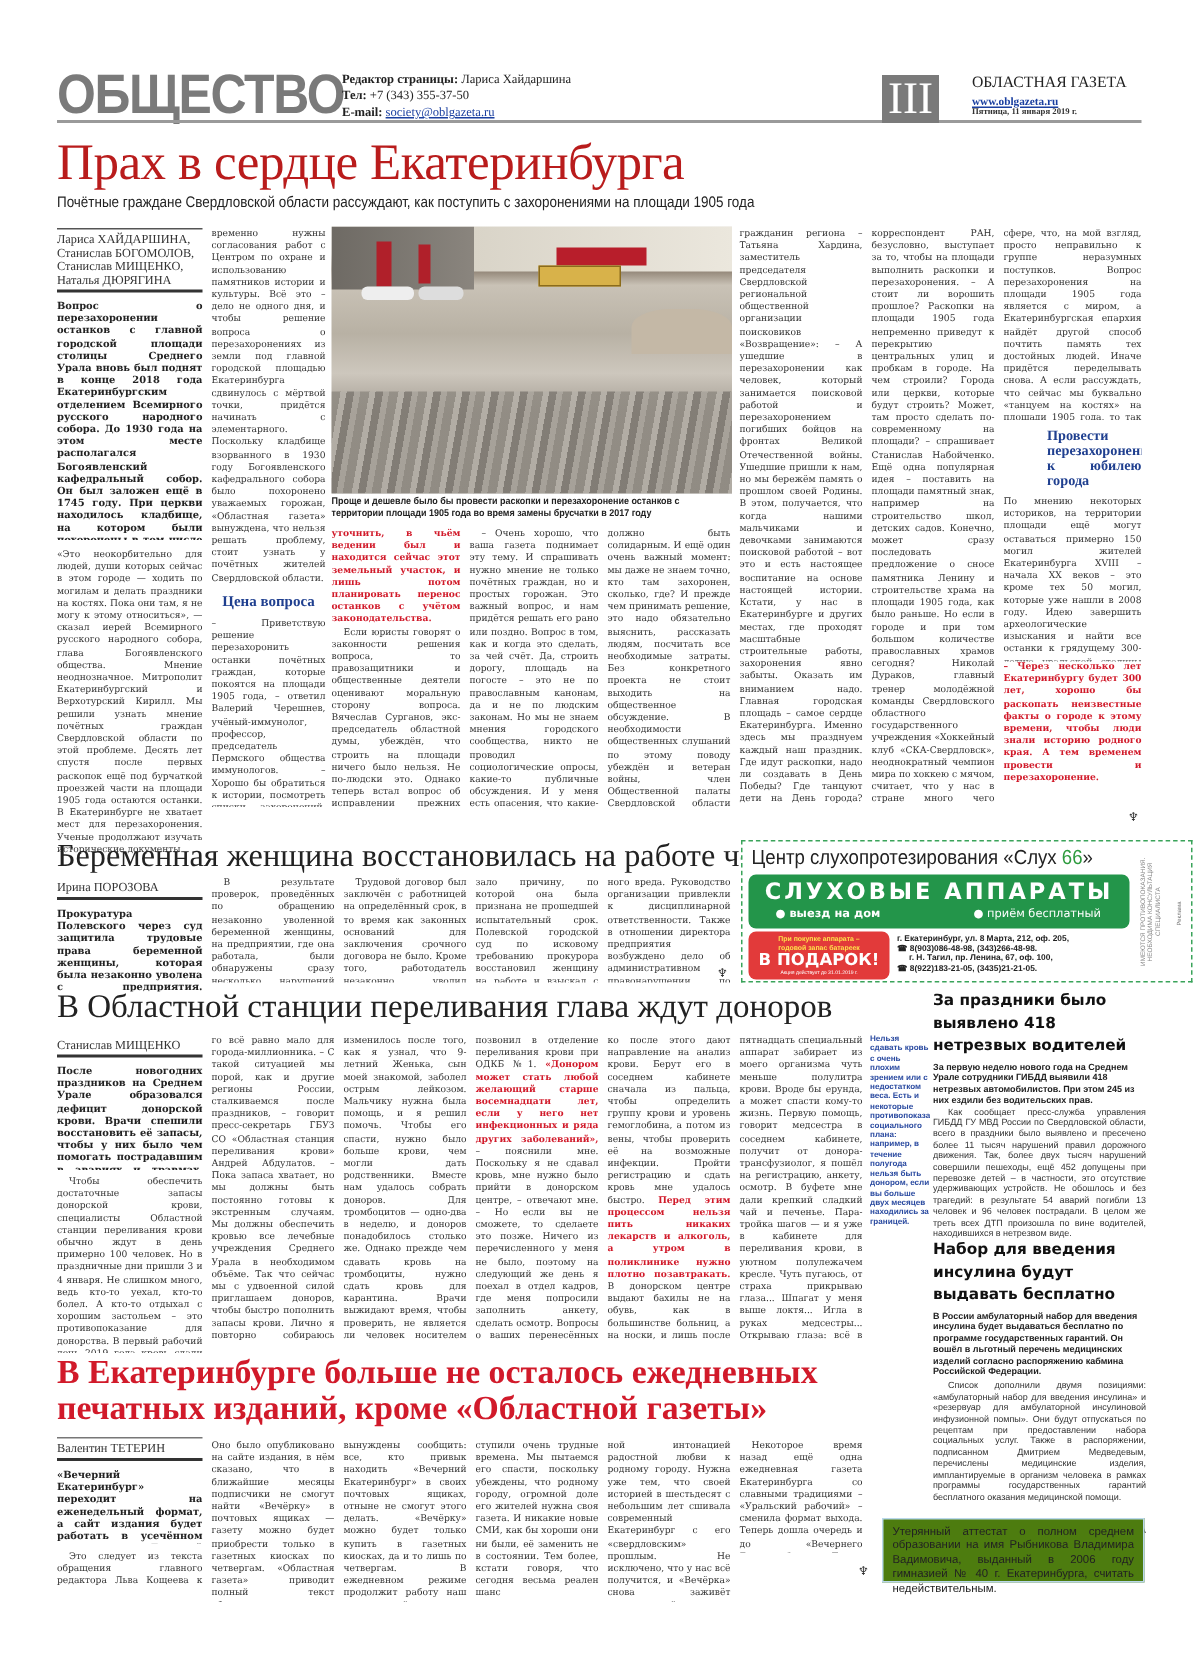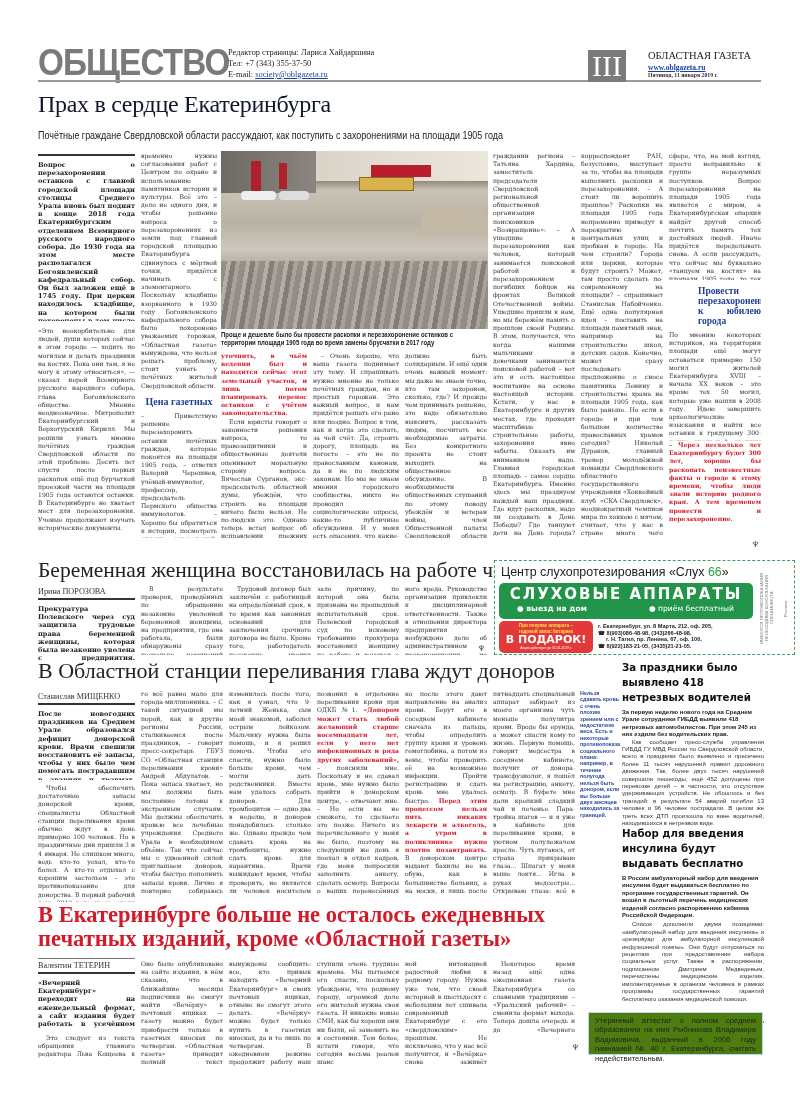--- a/index.html
+++ b/index.html
@@ -3,31 +3,31 @@
 <meta charset="utf-8">
 <style>
   * { box-sizing: border-box; margin: 0; padding: 0; }
   html, body { width: 800px; height: 1108px; background: #fff; overflow: hidden; }
   body { font-family: "DejaVu Serif", serif; color: #222; position: relative; }
   .abs { position: absolute; }
 
   
   #section-title { left: 38px; top: 44px; font-family: "Liberation Sans", sans-serif; font-weight: bold; font-size: 37px; color: #7a7a7a; letter-spacing: -1px; transform: scaleX(0.9); transform-origin: left; line-height: 1; }
   #editor-info { left: 200px; top: 47px; font-size: 8.4px; line-height: 11px; font-family: "Liberation Serif", serif; }
-  #editor-info b { font-weight: normal; padding-left: 28px; }
+  #editor-info b { font-weight: bold; padding-left: 28px; }
   #editor-info a { color: #1a3fa0; text-decoration: underline; }
   #header-rule { left: 38px; top: 80px; width: 723px; height: 2px; background: #9a9a9a; }
   #page-number { left: 588px; top: 50px; width: 38px; height: 32px; background: #7a7a7a; color: #fff; font-family: "Liberation Serif", serif; font-size: 30px; text-align: center; line-height: 32px; }
   #paper-info { left: 648px; top: 50px; font-family: "Liberation Serif", serif; line-height: 1.2; }
   #paper-info .name { font-size: 10.5px; }
   #paper-info .url { font-size: 7.5px; color: #1a3fa0; text-decoration: underline; font-weight: bold; }
   #paper-info .date { font-size: 5.8px; font-weight: bold; color: #333; }
 
   
-  #main-headline { left: 38px; top: 92px; font-family: "Liberation Serif", serif; font-size: 24px; color: #0f172a; letter-spacing: -0.3px; line-height: 1; }
+  #main-headline { left: 38px; top: 92px; font-family: "Liberation Serif", serif; font-size: 34px; color: #b91c1c; letter-spacing: -0.3px; line-height: 1; }
   #main-subhead { left: 38px; top: 130px; font-family: "Liberation Sans", sans-serif; font-size: 10.2px; color: #222; transform: scaleX(0.88); transform-origin: left; white-space: nowrap; }
 
   .col-text { font-size: 6.1px; line-height: 8.2px; text-align: justify; color: #333; overflow: hidden; }
   .col-text p { text-indent: 8px; }
   .byline { font-family: "Liberation Serif", serif; font-size: 8.2px; line-height: 9px; color: #333; border-top: 1px solid #555; padding-top: 2px; }
   .byline-rule { height: 2px; background: #333; margin: 2px 0 5px; }
   .lead { font-weight: bold; font-size: 6.6px; line-height: 8.2px; color: #222; }
   .red { color: #d11a2a; font-weight: bold; }
   .subhead-blue { color: #1f3f8f; font-family: "Liberation Serif", serif; font-weight: bold; font-size: 10px; line-height: 11px; margin: 6px 0 5px; }
 
@@ -94,28 +94,29 @@
 <div class="abs" id="paper-info">
   <div class="name">ОБЛАСТНАЯ ГАЗЕТА</div>
   <div class="url">www.oblgazeta.ru</div>
   <div class="date">Пятница, 11 января 2019 г.</div>
 </div>
 
 <div class="abs" id="main-headline">Прах в сердце Екатеринбурга</div>
 <div class="abs" id="main-subhead">Почётные граждане Свердловской области рассуждают, как поступить с захоронениями на площади 1905 года</div>
 
 <div class="abs" style="left:38px; top:152px; width:97px; height:388px;">
+  <div class="byline">Лариса ХАЙДАРШИНА, Станислав БОГОМОЛОВ, Станислав МИЩЕНКО, Наталья ДЮРЯГИНА</div>
   <div class="byline-rule"></div>
   <div class="lead col-text" style="height:160px;">Вопрос о перезахоронении останков с главной городской площади столицы Среднего Урала вновь был поднят в конце 2018 года Екатеринбургским отделением Всемирного русского народного собора. До 1930 года на этом месте располагался Богоявленский кафедральный собор. Он был заложен ещё в 1745 году. При церкви находилось кладбище, на котором были похоронены в том числе руководители Екатеринбургской епархии. При реконструкции проезжей части на площади летом 2008 года строители обнаружили могилы. Тогда впервые остро встала проблема перезахоронения останков.</div>
   <div class="col-text" style="height:210px; margin-top:6px;">«Это неокорбительно для людей, души которых сейчас в этом городе — ходить по могилам и делать праздники на костях. Пока они там, я не могу к этому относиться», — сказал иерей Всемирного русского народного собора, глава Богоявленского общества. Мнение неоднозначное. Митрополит Екатеринбургский и Верхотурский Кирилл. Мы решили узнать мнение почётных граждан Свердловской области по этой проблеме. Десять лет спустя после первых раскопок ещё под бурчаткой проезжей части на площади 1905 года остаются останки. В Екатеринбурге не хватает мест для перезахоронения. Ученые продолжают изучать исторические документы.</div>
 </div>
 
 <div class="abs col-text" style="left:141px; top:152px; width:76px; height:386px;">
   <div>временно нужны согласования работ с Центром по охране и использованию памятников истории и культуры. Всё это – дело не одного дня, и чтобы решение вопроса о перезахоронениях из земли под главной городской площадью Екатеринбурга сдвинулось с мёртвой точки, придётся начинать с элементарного. Поскольку кладбище взорванного в 1930 году Богоявленского кафедрального собора было похоронено уважаемых горожан, «Областная газета» вынуждена, что нельзя решать проблему, стоит узнать у почётных жителей Свердловской области.</div>
-  <div class="subhead-blue" style="text-align:center;">Цена газетных</div>
+  <div class="subhead-blue" style="text-align:center;">Цена вопроса</div>
   <div>– Приветствую решение перезахоронить останки почётных граждан, которые покоятся на площади 1905 года, – ответил Валерий Черешнев, учёный-иммунолог, профессор, председатель Пермского общества иммунологов. – Хорошо бы обратиться к истории, посмотреть списки захоронений, идентифицировать каждого. У кого-то из захороненных остались родственники. Каждого, если удастся идентифицировать, хорошо бы поставить отдельно, или сделать один общий памятник. Площадь 1905 года действительно не место для захоронений, поэтому переносить останки надо.</div>
 
 </div>
 
 <div class="abs" id="photo">
   <div class="abs bld1"></div>
   <div class="abs bld2"></div>
   <div class="abs red1"></div>
   <div class="abs red2"></div>
   <div class="abs red3"></div>

